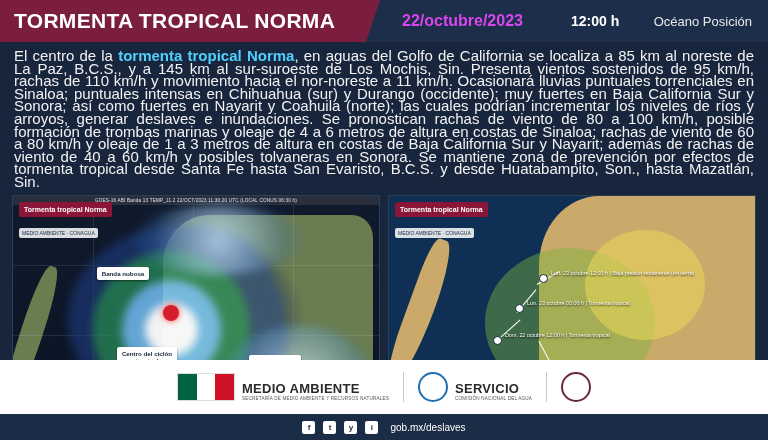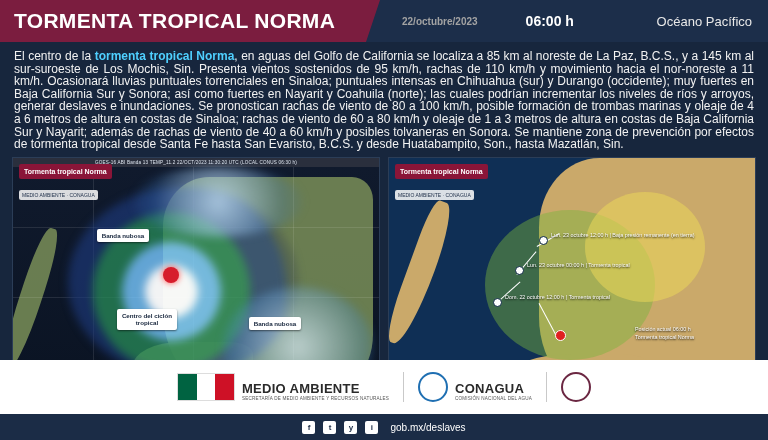--- a/index.html
+++ b/index.html
@@ -20,29 +20,29 @@
     background:#7b1d3f;height:42px;display:flex;align-items:center;
     padding:0 14px 0 14px;
     clip-path:polygon(0 0,100% 0,calc(100% - 14px) 100%,0 100%);
     min-width:352px;
   }
   .title-band h1{
     margin:0;font-size:21px;font-weight:bold;letter-spacing:.3px;
     text-transform:uppercase;white-space:nowrap;
   }
   .hdr-meta{display:flex;align-items:center;flex:1;padding-left:22px;}
-  .hdr-date{font-size:10px;color:#a3a3a3;font-weight:bold;}
+  .hdr-date{font-size:16px;color:#d946ef;font-weight:bold;}
   .hdr-hour{font-size:14px;color:#ffffff;font-weight:bold;margin-left:48px;}
   .hdr-basin{font-size:13px;color:#e8e8e8;margin-left:auto;margin-right:16px;}
 
   
   .summary{
     background:#17263d;
     padding:8px 14px 6px 14px;
-    font-size:12px;line-height:12.6px;text-align:justify;color:#f2f2f2;
+    font-size:15px;line-height:12.6px;text-align:justify;color:#f2f2f2;
   }
   .summary .hl{color:#4fd0ff;font-weight:bold;}
 
   
   .panels{
     display:flex;gap:8px;padding:0 12px;
   }
   .panel{
     position:relative;width:366px;height:248px;overflow:hidden;
     border:1px solid #2b3d57;background:#000;
@@ -130,22 +130,22 @@
 <body>
 
 <div class="page">
 
   <div class="header">
     <div class="title-band">
       <h1>TORMENTA TROPICAL NORMA</h1>
     </div>
     <div class="hdr-meta">
       <span class="hdr-date">22/octubre/2023</span>
-      <span class="hdr-hour">06:00 h</span>
-      <span class="hdr-basin">Océano Pacífico</span>
+      <span class="hdr-hour">12:00 h</span>
+      <span class="hdr-basin">Océano Posición</span>
     </div>
   </div>
 
   <div class="summary">
     <span>El centro de la </span><span class="hl">tormenta tropical Norma</span><span>, en aguas del Golfo de California se localiza a 85 km al noreste de La Paz, B.C.S., y a 145 km al sur-suroeste de Los Mochis, Sin. Presenta vientos sostenidos de 95 km/h, rachas de 110 km/h y movimiento hacia el nor-noreste a 11 km/h. Ocasionará lluvias puntuales torrenciales en Sinaloa; puntuales intensas en Chihuahua (sur) y Durango (occidente); muy fuertes en Baja California Sur y Sonora; así como fuertes en Nayarit y Coahuila (norte); las cuales podrían incrementar los niveles de ríos y arroyos, generar deslaves e inundaciones. Se pronostican rachas de viento de 80 a 100 km/h, posible formación de trombas marinas y oleaje de 4 a 6 metros de altura en costas de Sinaloa; rachas de viento de 60 a 80 km/h y oleaje de 1 a 3 metros de altura en costas de Baja California Sur y Nayarit; además de rachas de viento de 40 a 60 km/h y posibles tolvaneras en Sonora. Se mantiene zona de prevención por efectos de tormenta tropical desde Santa Fe hasta San Evaristo, B.C.S. y desde Huatabampito, Son., hasta Mazatlán, Sin.</span>
   </div>
 
   <div class="panels">
 
     <div class="panel">
@@ -214,21 +214,21 @@
       <div class="f-logo-mex"></div>
       <div>
         <div class="f-txt-main">MEDIO AMBIENTE</div>
         <span class="f-txt-sub">SECRETARÍA DE MEDIO AMBIENTE Y RECURSOS NATURALES</span>
       </div>
     </div>
     <div class="f-div"></div>
     <div class="f-item">
       <div class="f-seal"></div>
       <div>
-        <div class="f-txt-main">CONAGUA</div>
+        <div class="f-txt-main">SERVICIO</div>
         <span class="f-txt-sub">COMISIÓN NACIONAL DEL AGUA</span>
       </div>
     </div>
     <div class="f-div"></div>
     <div class="f-item">
       <div class="f-seal2"></div>
     </div>
   </div>
 
   <div class="bottombar">

